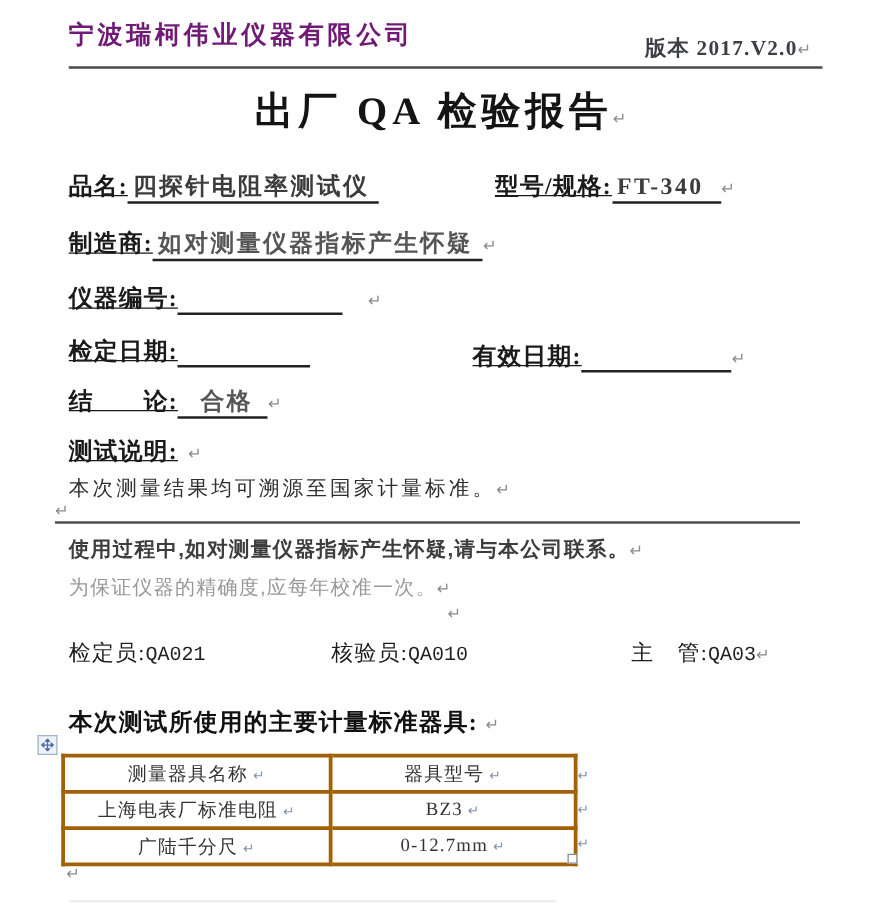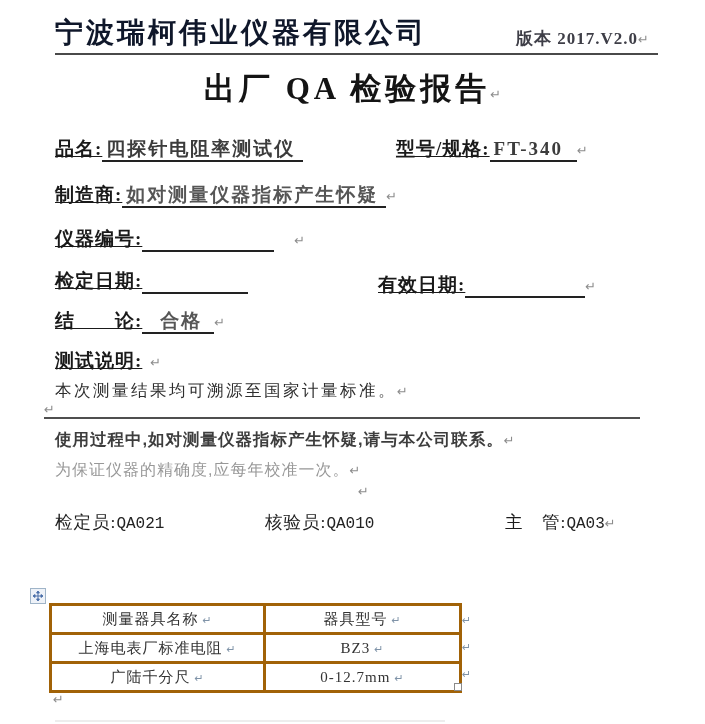--- a/index.html
+++ b/index.html
@@ -3,21 +3,21 @@
 <meta charset="utf-8">
 <style>
   html,body{margin:0;padding:0;background:#ffffff;}
   #page{
     position:relative;width:705px;height:724px;background:#ffffff;overflow:hidden;
     font-family:"Liberation Serif","DejaVu Serif",serif;
   }
   .abs{position:absolute;}
   .sans{font-family:"Liberation Sans","DejaVu Sans",sans-serif;}
 
-  .company{left:55px;top:14px;font-size:28px;font-weight:bold;color:#0f172a;letter-spacing:3px;}
+  .company{left:55px;top:14px;font-size:20px;font-weight:bold;color:#701a75;letter-spacing:3px;}
   .version{left:516px;top:27px;font-size:17px;font-weight:bold;color:#3e3e47;letter-spacing:1px;white-space:nowrap;}
   .rule1{left:55px;top:53px;width:603px;height:2px;background:#4a4a4a;}
   .title{left:0;right:0;top:68px;text-align:center;font-size:31px;font-weight:bold;color:#141414;letter-spacing:4px;}
 
   .fieldrow{font-size:19px;font-weight:bold;color:#1a1a1a;white-space:nowrap;letter-spacing:1px;}
   .flabel{font-weight:bold;color:#1a1a1a;text-decoration:underline;}
   .uline{border-bottom:2px solid #222;}
   .fvalue{font-weight:bold;color:#3c3c3c;letter-spacing:2px;padding:0 8px 1px 4px;}
   .fvalue.gray{color:#565656;}
   .blank{display:inline-block;height:20px;vertical-align:bottom;}
@@ -111,20 +111,23 @@
   <div class="abs signer" style="left:55px;top:510px;">
     <span>检定员:</span><span class="val">QA021</span>
   </div>
   <div class="abs signer" style="left:265px;top:510px;">
     <span>核验员:</span><span class="val">QA010</span>
   </div>
   <div class="abs signer" style="left:505px;top:510px;">
     <span>主　管:</span><span class="val">QA03</span><span class="mark">↵</span>
   </div>
 
+  <div class="abs tblheading">
+    <span>本次测试所使用的主要计量标准器具:</span><span class="mark" style="margin-left:6px;">↵</span>
+  </div>
 
   <div class="abs movehandle">
     <svg width="10" height="10" viewBox="0 0 10 10">
       <g stroke="#4a6fa8" stroke-width="1" fill="#4a6fa8">
         <line x1="5" y1="1" x2="5" y2="9"></line>
           <line x1="1" y1="5" x2="9" y2="5"></line>
         <polygon points="5,0 3.6,2 6.4,2"></polygon>
           <polygon points="5,10 3.6,8 6.4,8"></polygon>
         <polygon points="0,5 2,3.6 2,6.4"></polygon>
           <polygon points="10,5 8,3.6 8,6.4"></polygon>

